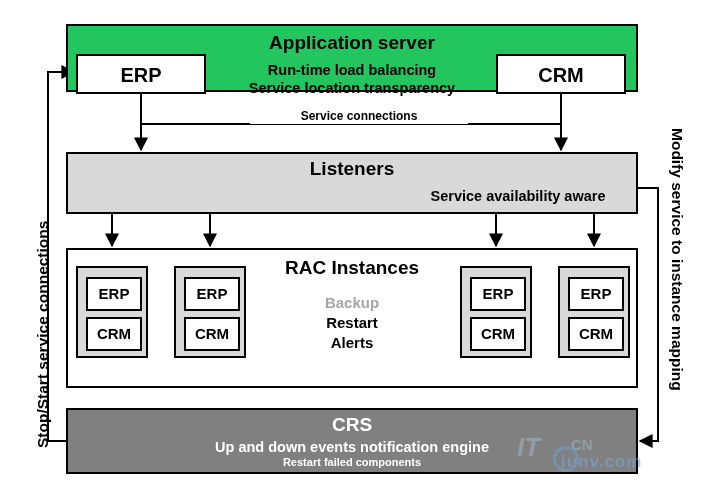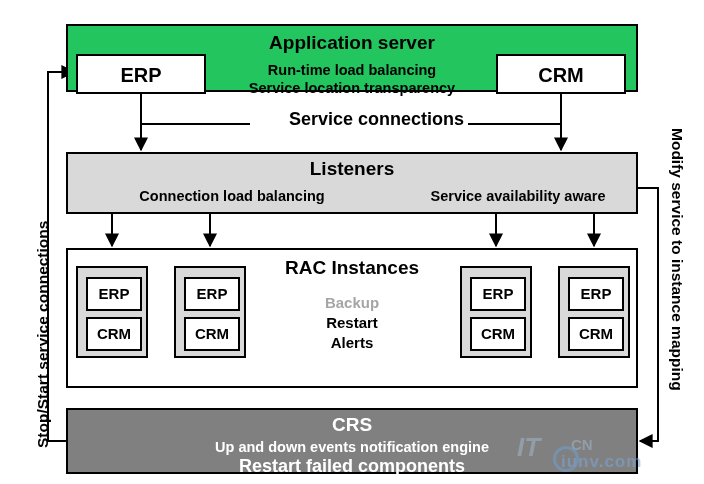--- a/index.html
+++ b/index.html
@@ -83,22 +83,22 @@
     font-size: 20px;
     font-weight: bold;
   }
 
   
   #service-conn-label {
     position: absolute;
     left: 250px;
     top: 108px;
     width: 210px;
-    text-align: right;
-    font-size: 18px;
+    text-align: center;
+    font-size: 12px;
     font-weight: bold;
     background: #ffffff;
     padding: 1px 4px;
   }
 
   
   #listeners {
     left: 66px;
     top: 152px;
     width: 572px;
@@ -225,21 +225,21 @@
     font-size: 14.5px;
     font-weight: bold;
     color: #ffffff;
   }
   #crs-line2 {
     position: absolute;
     left: 0;
     top: 46px;
     width: 100%;
     text-align: center;
-    font-size: 18px;
+    font-size: 11px;
     font-weight: bold;
     color: #ffffff;
   }
 
   
   .vlabel {
     position: absolute;
     font-size: 15.5px;
     font-weight: bold;
     color: #000;
@@ -363,21 +363,20 @@
   </div>
 
   <div class="box" id="crm-app">
     <div class="appbox-label">CRM</div>
   </div>
 
   <div id="service-conn-label">Service connections</div>
 
   <div class="box" id="listeners">
     <div id="listeners-title">Listeners</div>
-    <div id="listeners-left">Connection load balancing</div>
     <div id="listeners-right">Service availability aware</div>
   </div>
 
   <div class="box" id="rac">
     <div id="rac-title">RAC Instances</div>
   </div>
 
   <div class="rac-node" id="node1">
     <div class="inner top">
       <div class="inner-label">ERP</div>

